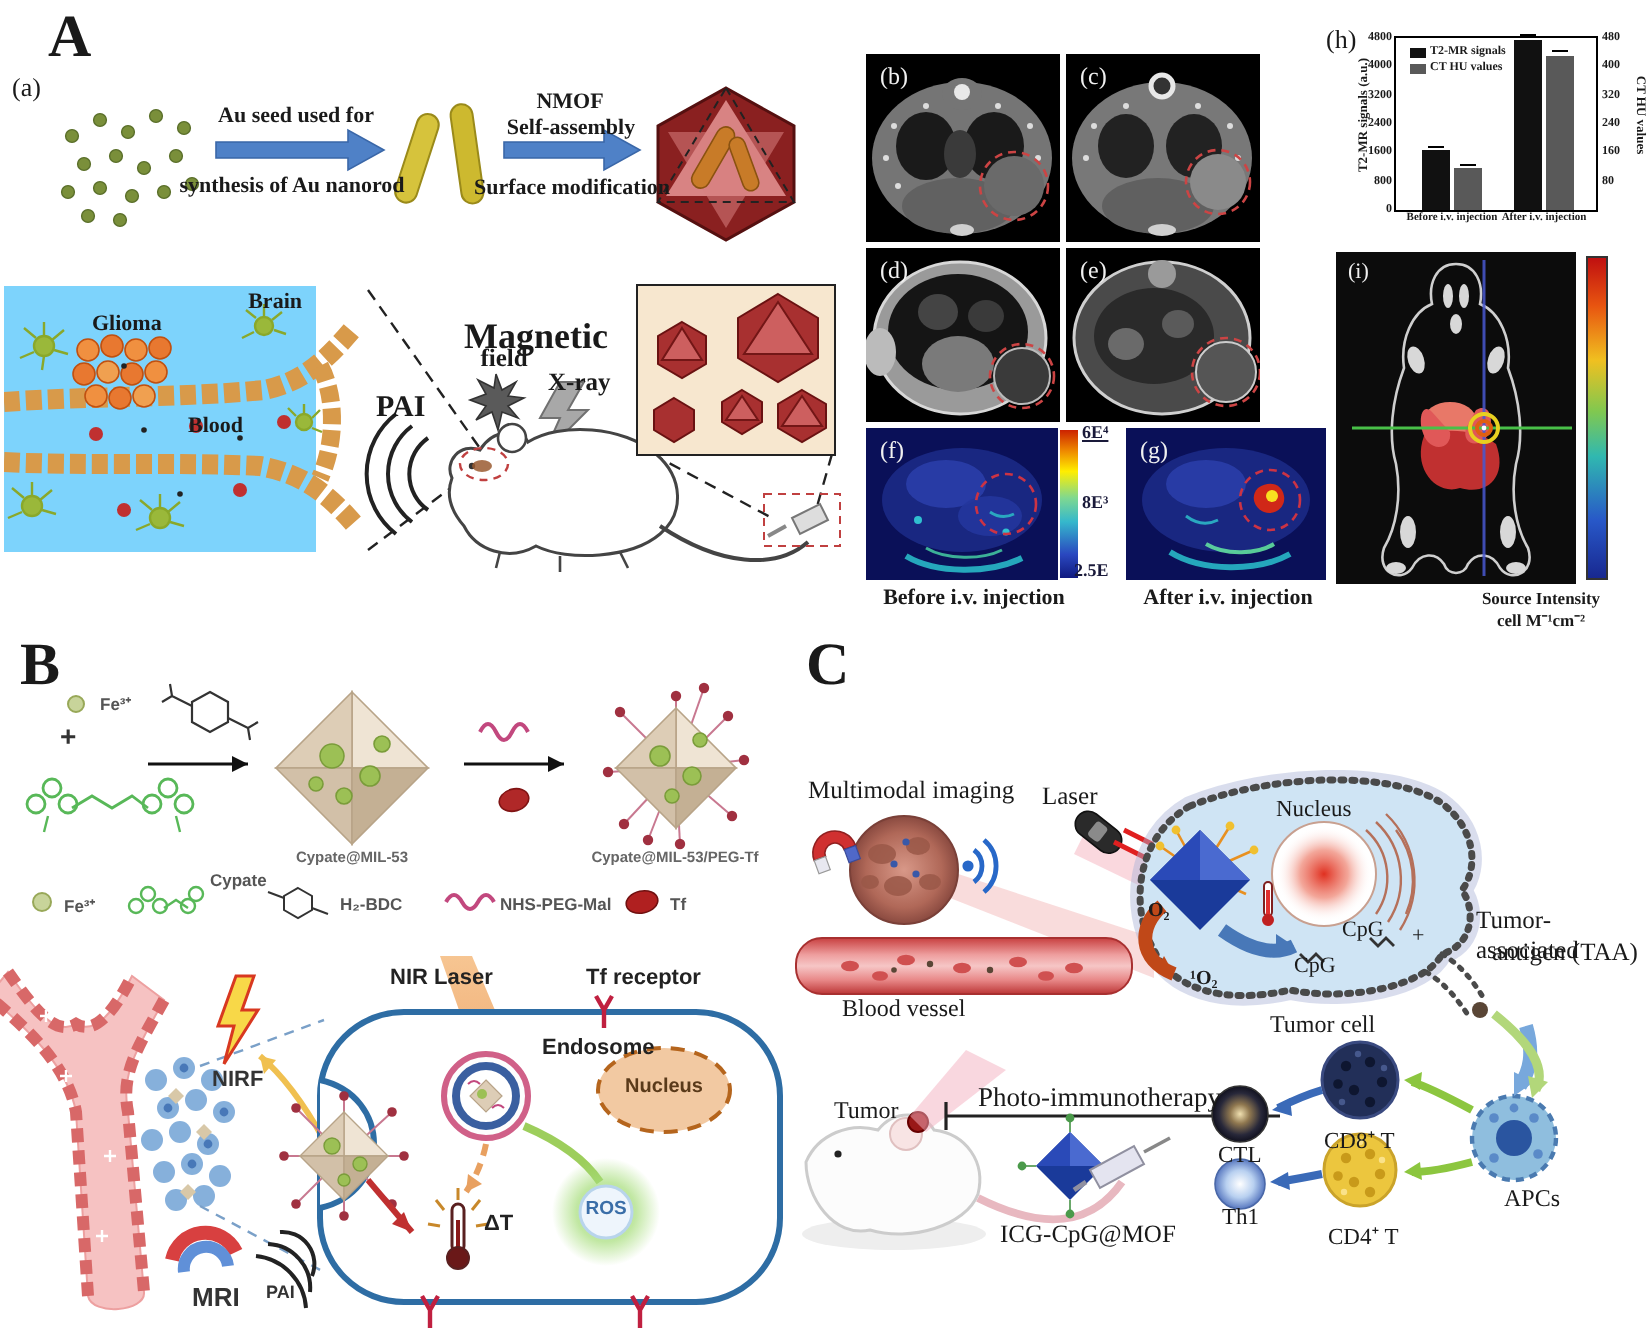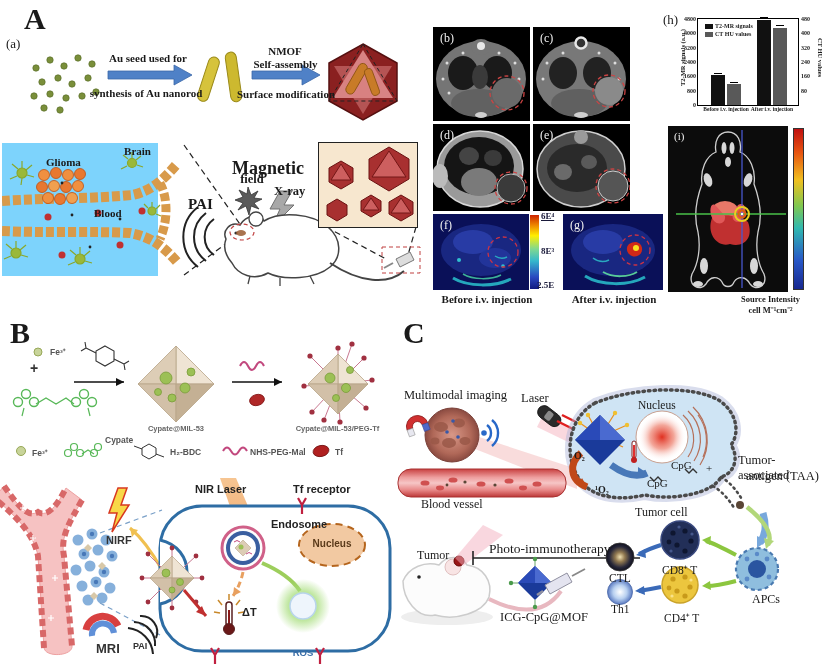--- a/index.html
+++ b/index.html
@@ -600,21 +600,21 @@
       <path d="M134,144 A22,22 0 0 1 155,168"></path>
       <path d="M128,150 A28,28 0 0 1 153,176"></path>
     </g>
   </svg>
   <div class="abs san b" style="left:195px;top:483px;font-size:11px;color:#222;">NIR Laser</div>
   <div class="abs san b" style="left:293px;top:483px;font-size:11px;color:#222;">Tf receptor</div>
   <div class="abs san b" style="left:246px;top:518px;font-size:11px;color:#222;margin-left:25px;">Endosome</div>
   <div class="abs san b c" style="left:297px;top:538px;width:70px;font-size:10px;color:#5a3a1a;">Nucleus</div>
   <div class="abs san b" style="left:106px;top:534px;font-size:11px;color:#333;">NIRF</div>
   <div class="abs san b" style="left:242px;top:606px;font-size:11px;color:#222;">ΔT</div>
-  <div class="abs san b c" style="left:288px;top:599px;width:30px;font-size:9.5px;color:#3a6ea8;margin-top:48px;">ROS</div>
+  <div class="abs san b c" style="left:288px;top:599px;width:30px;font-size:9.5px;color:#3a6ea8;">ROS</div>
   <div class="abs san b" style="left:96px;top:641px;font-size:13px;color:#333;">MRI</div>
   <div class="abs san b" style="left:133px;top:641px;font-size:9px;color:#333;">PAI</div>
 
   <div class="abs plabel" style="left:403px;top:316px;">C</div>
 
   <svg class="abs" style="left:395px;top:385px;" width="429" height="279" viewBox="0 0 429 279">
     <defs>
       <radialGradient id="tumg">
           <stop offset="0" stop-color="#d89888"></stop>
           <stop offset="0.7" stop-color="#b06858"></stop>

